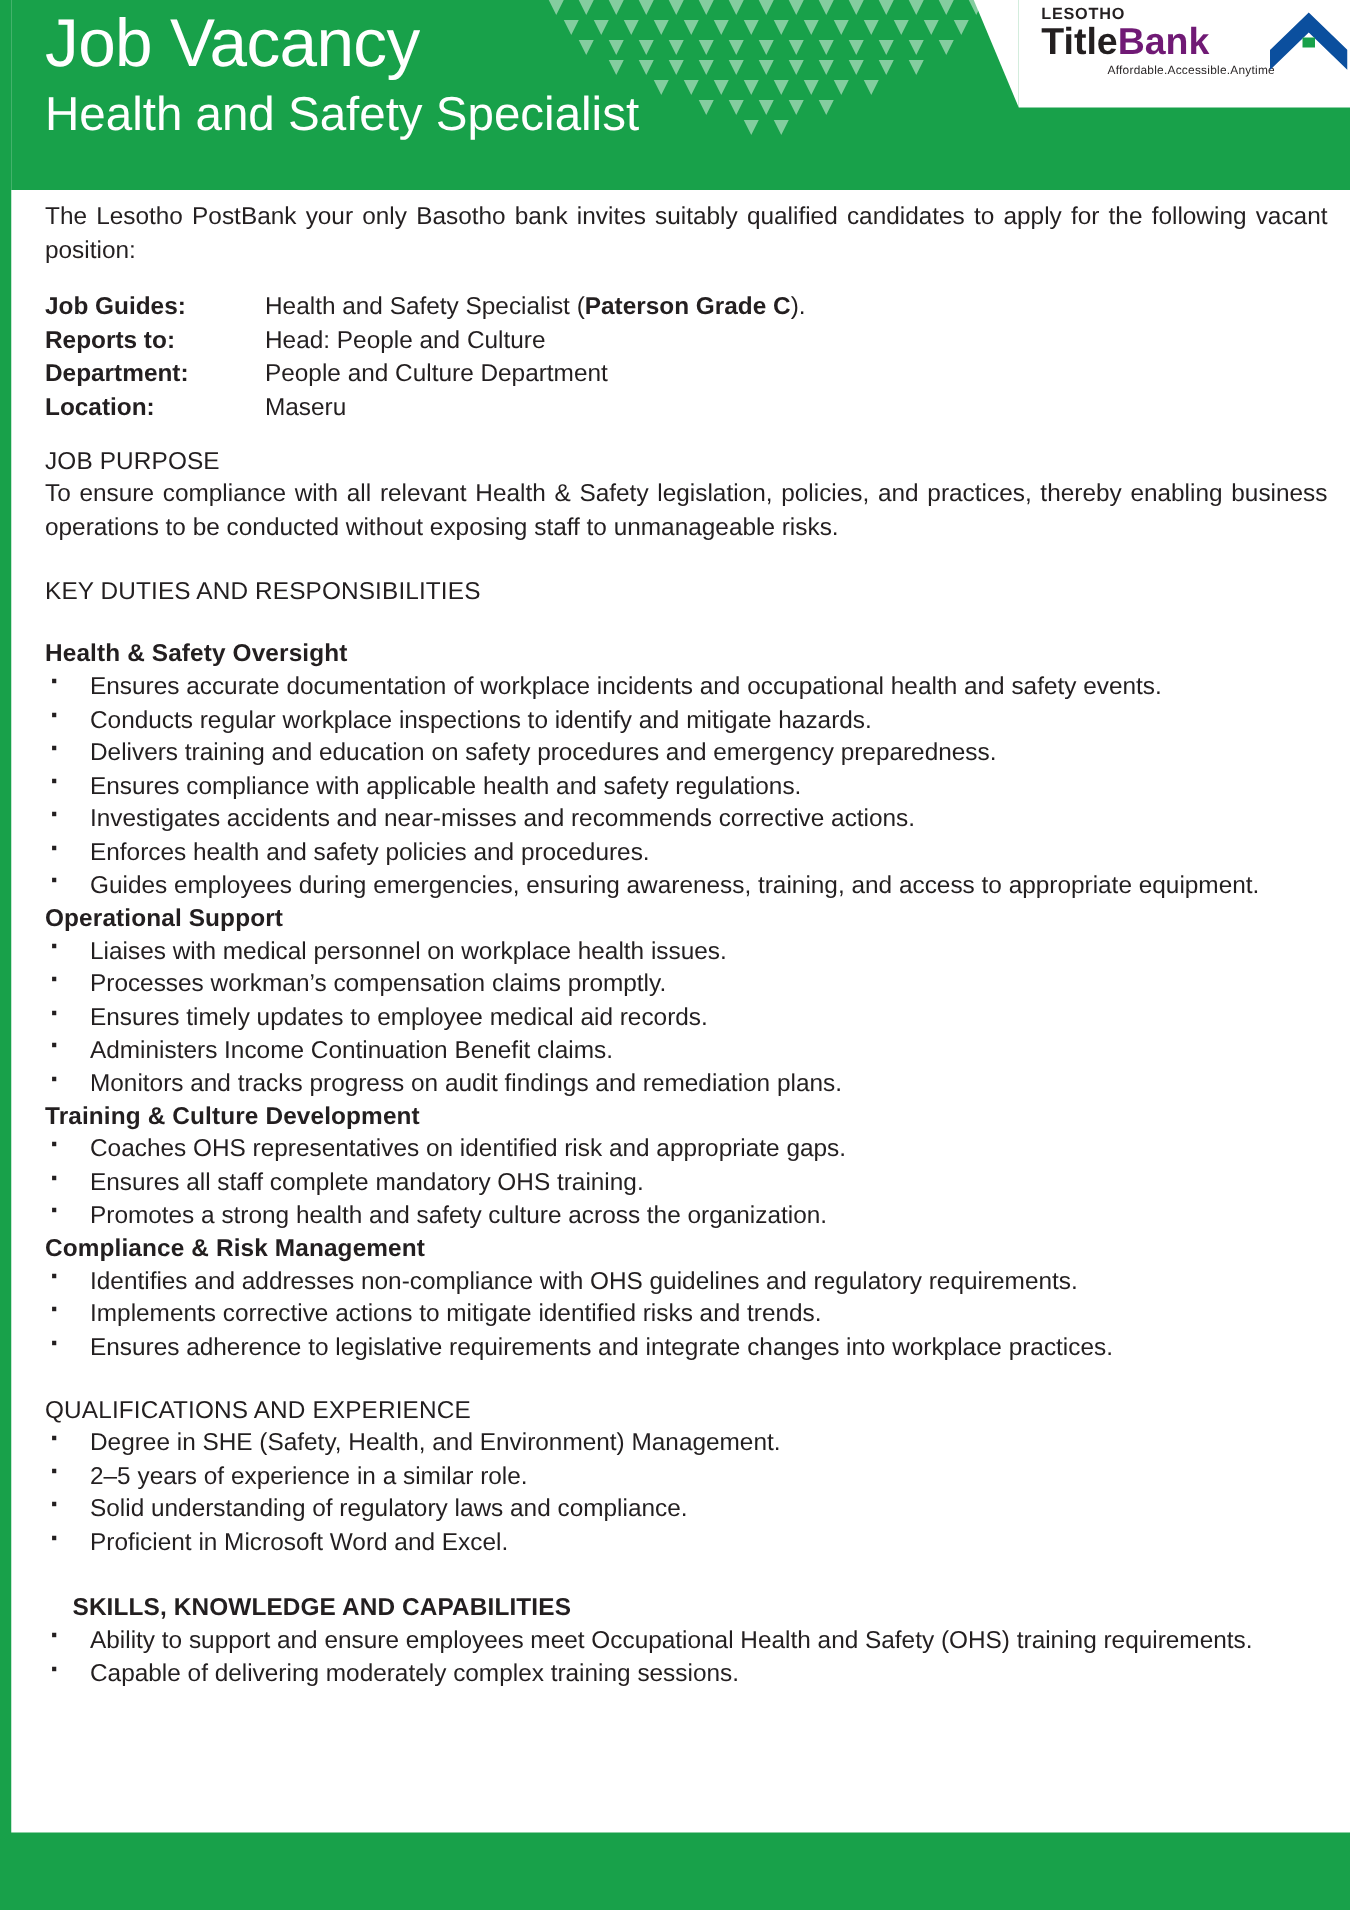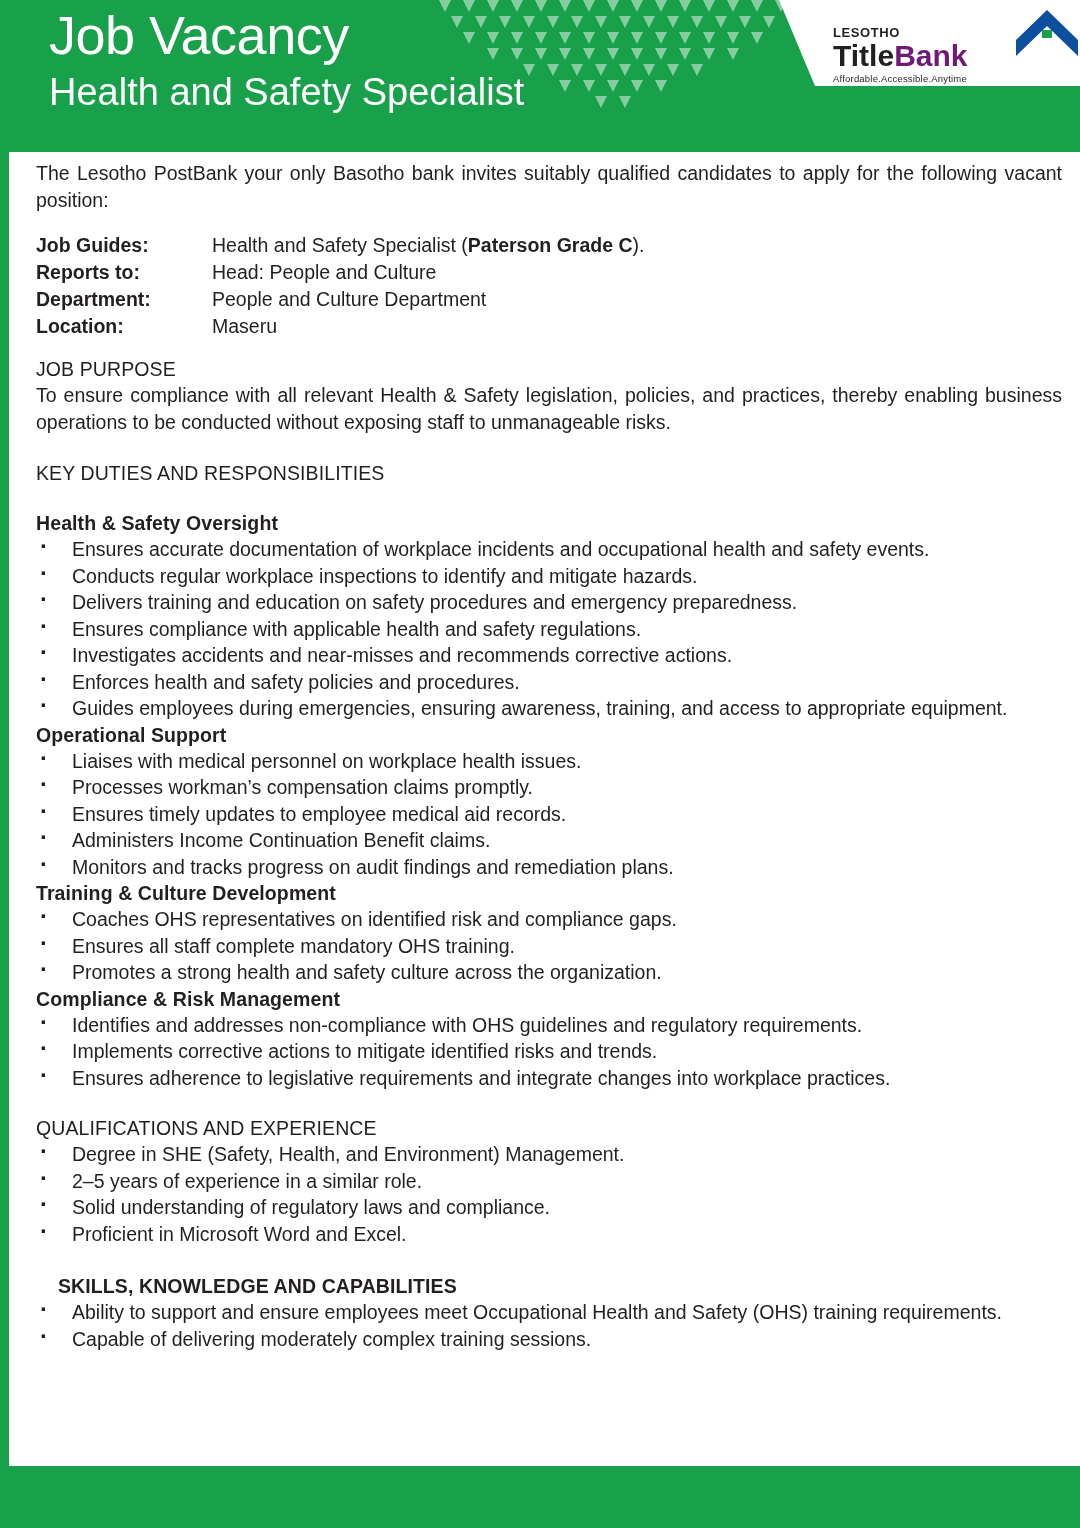--- a/index.html
+++ b/index.html
@@ -34,21 +34,21 @@
   .header-pattern {
     position: absolute;
     left: 420px;
     top: 0;
     width: 390px;
     height: 110px;
     opacity: 0.55;
   }
   .header-titles {
     position: absolute;
-    left: 40px;
+    left: 27px;
     top: 4px;
     color: #ffffff;
   }
   .title-main {
     font-size: 54px;
     line-height: 62px;
     font-weight: 400;
     letter-spacing: -0.5px;
     margin: 0;
   }
@@ -73,21 +73,21 @@
     left: -36px;
     top: 0;
     width: 0;
     height: 0;
     border-top: 86px solid #ffffff;
     border-left: 36px solid transparent;
   }
   .logo-inner {
     position: absolute;
     left: 18px;
-    top: 25px;
+    top: 3px;
     width: 240px;
     height: 70px;
   }
   .logo-lesotho {
     font-size: 13px;
     letter-spacing: 0.6px;
     color: #231f20;
     font-weight: 700;
     margin: 0;
   }
@@ -98,20 +98,21 @@
     line-height: 32px;
     margin: 0;
   }
   .logo-postbank .pb-blue { color: #701a75; }
   .logo-tag {
     font-size: 9.5px;
     color: #231f20;
     margin: 0;
     margin-top: 1px;
     letter-spacing: 0.2px;
+    text-align: center;
   }
   .logo-mark {
     position: absolute;
     right: 2px;
     top: 0px;
     width: 62px;
     height: 56px;
   }
 
   
@@ -354,21 +355,21 @@
     <ul class="bullets">
       <li>Liaises with medical personnel on workplace health issues.</li>
       <li>Processes workman’s compensation claims promptly.</li>
       <li>Ensures timely updates to employee medical aid records.</li>
       <li>Administers Income Continuation Benefit claims.</li>
       <li>Monitors and tracks progress on audit findings and remediation plans.</li>
     </ul>
 
     <h3 class="subsection">Training &amp; Culture Development</h3>
     <ul class="bullets">
-      <li>Coaches OHS representatives on identified risk and compliance gaps.</li>
+      <li>Coaches OHS representatives on identified risk and appropriate gaps.</li>
       <li>Ensures all staff complete mandatory OHS training.</li>
       <li>Promotes a strong health and safety culture across the organization.</li>
     </ul>
 
     <h3 class="subsection">Compliance &amp; Risk Management</h3>
     <ul class="bullets">
       <li>Identifies and addresses non-compliance with OHS guidelines and regulatory requirements.</li>
       <li>Implements corrective actions to mitigate identified risks and trends.</li>
       <li>Ensures adherence to legislative requirements and integrate changes into workplace practices.</li>
     </ul>

